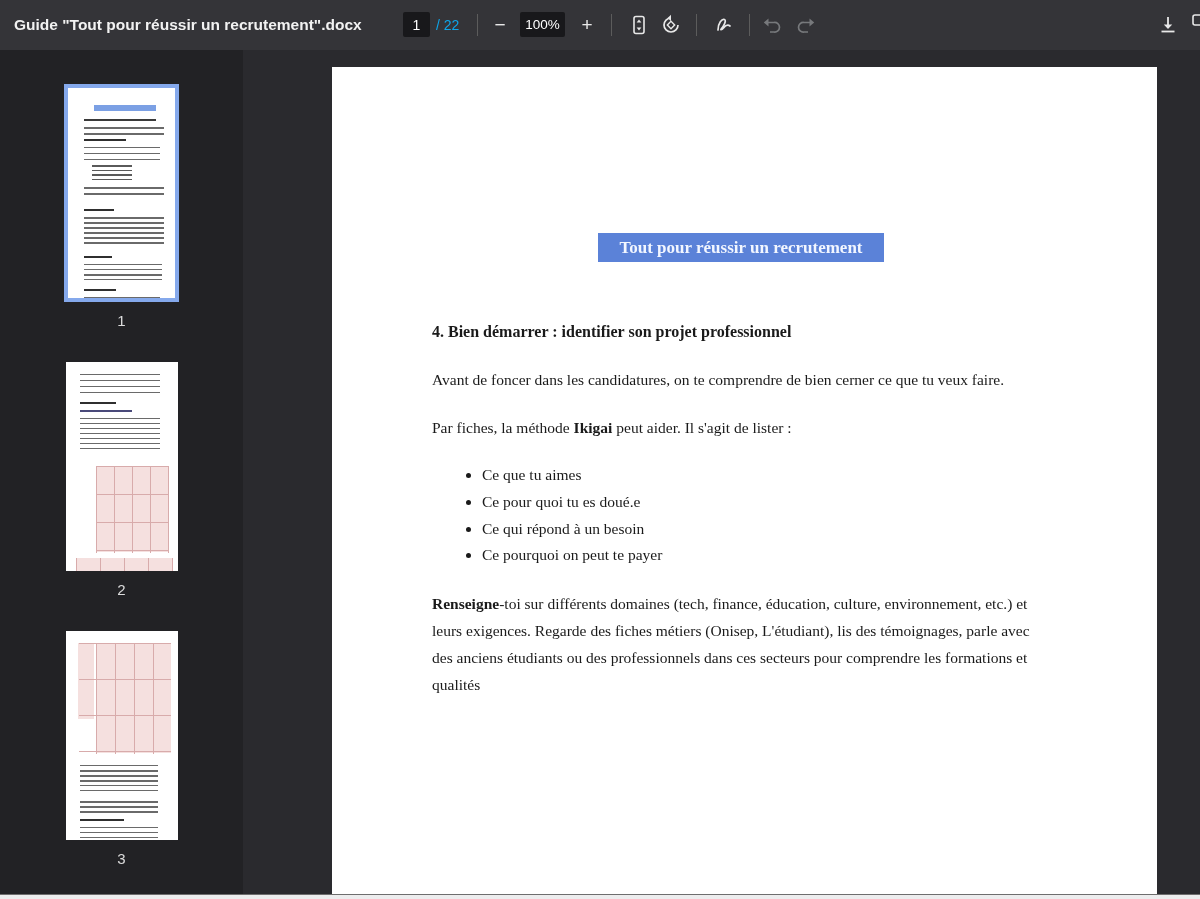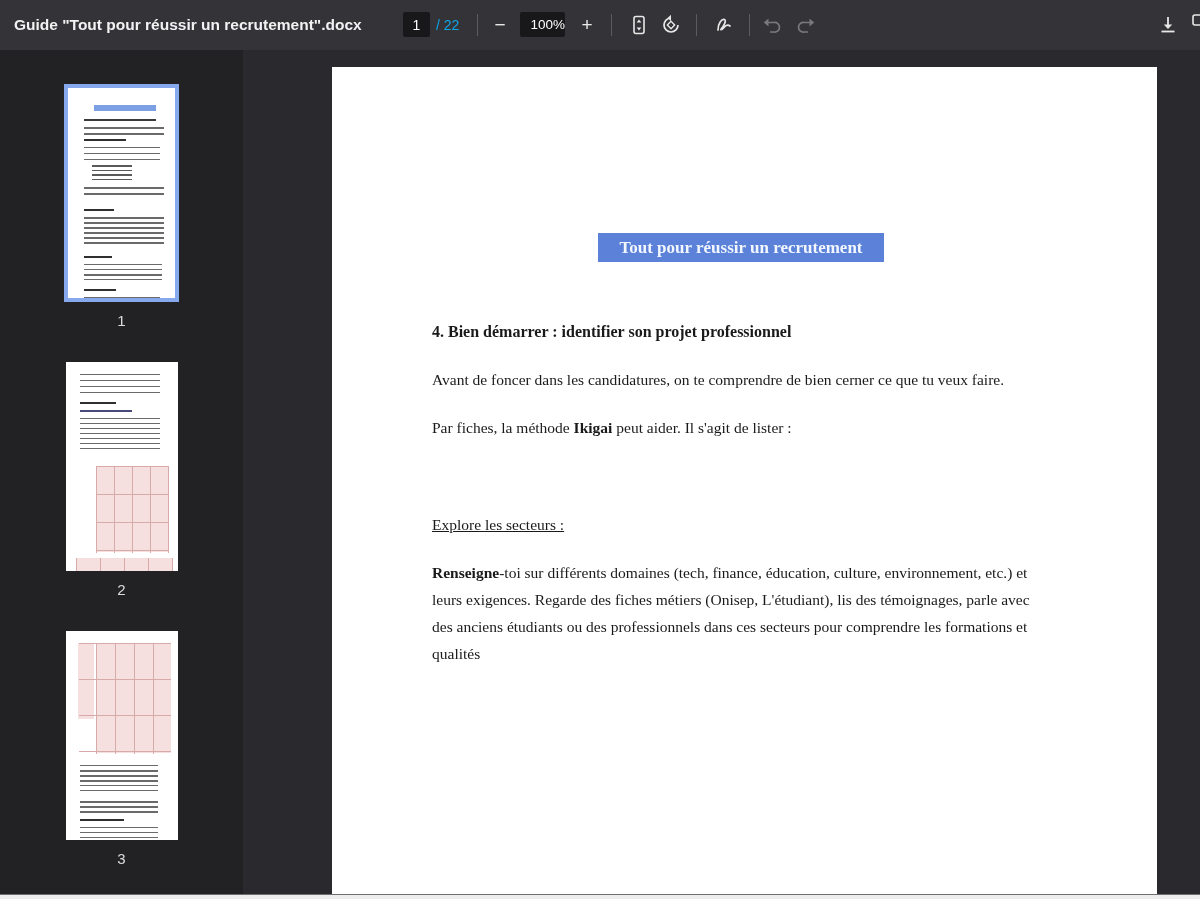--- a/index.html
+++ b/index.html
@@ -13,21 +13,21 @@
   .page-input { position:absolute; left:403px; top:12px; width:27px; height:25px;
                 background:#18181b; border:none; border-radius:2px; color:#fff;
                 text-align:center; font-size:14px; font-family:"Liberation Sans",sans-serif; }
   .page-total { position:absolute; left:436px; top:0; height:50px; line-height:50px;
                 color:#0ea5e9; font-size:14px; }
   .tb-sep { position:absolute; top:14px; width:1px; height:22px; background:#5c5c5c; }
   .tb-btn { position:absolute; top:9px; width:32px; height:32px; border:none; background:transparent;
             color:#e8e8e8; font-size:19px; line-height:32px; text-align:center; cursor:pointer;
             border-radius:50%; padding:0; font-family:"Liberation Sans",sans-serif; }
   .zoom-box { position:absolute; left:520px; top:12px; width:45px; height:25px; background:#18181b;
-              border-radius:2px; color:#fff; font-size:13.5px; text-align:right; line-height:25px; }
+              border-radius:2px; color:#fff; font-size:13.5px; text-align:center; line-height:25px; }
   .icon-btn { position:absolute; top:9px; width:32px; height:32px; border:none; background:transparent;
               cursor:pointer; padding:5px; border-radius:50%; }
   .icon-btn svg { display:block; width:22px; height:22px; }
   .dim svg * { stroke:#77797c !important; fill-opacity:0; }
   .dim svg .fillpart { fill:#77797c !important; fill-opacity:1; stroke:none !important; }
   .partial-icon { position:absolute; right:-14px; top:9px; width:24px; height:32px; overflow:hidden; }
 
   
   .content { position:relative; width:1200px; height:844px; display:flex; }
 
@@ -239,23 +239,28 @@
       </div>
 
       <div class="doc-h1">4. Bien démarrer : identifier son projet professionnel</div>
 
       <p class="para">Avant de foncer dans les candidatures, on te comprendre de bien cerner ce que tu veux faire.</p>
 
 
 
       <p class="para"><span>Par fiches, la méthode </span><span class="b">Ikigai</span><span> peut aider. Il s'agit de lister :</span></p>
 
-
-
-      <p class="para gap-lg"><span class="u">Explore les secteurs :</span></p>
+      <ul class="doc-list">
+        <li>Ce que tu aimes</li>
+        <li>Ce pour quoi tu es doué.e</li>
+        <li>Ce qui répond à un besoin</li>
+        <li>Ce pourquoi on peut te payer</li>
+      </ul>
+
+
 
       <p class="para"><span class="b">Renseigne</span><span>-toi sur différents domaines (tech, finance, éducation, culture, environnement, etc.) et leurs exigences. Regarde des fiches métiers (Onisep, L'étudiant), lis des témoignages, parle avec des anciens étudiants ou des professionnels dans ces secteurs pour comprendre les formations et qualités</span></p>
 
     </div>
   </div>
 </div>
 
 <div class="bottom-strip"></div>
 
 </body></html>

